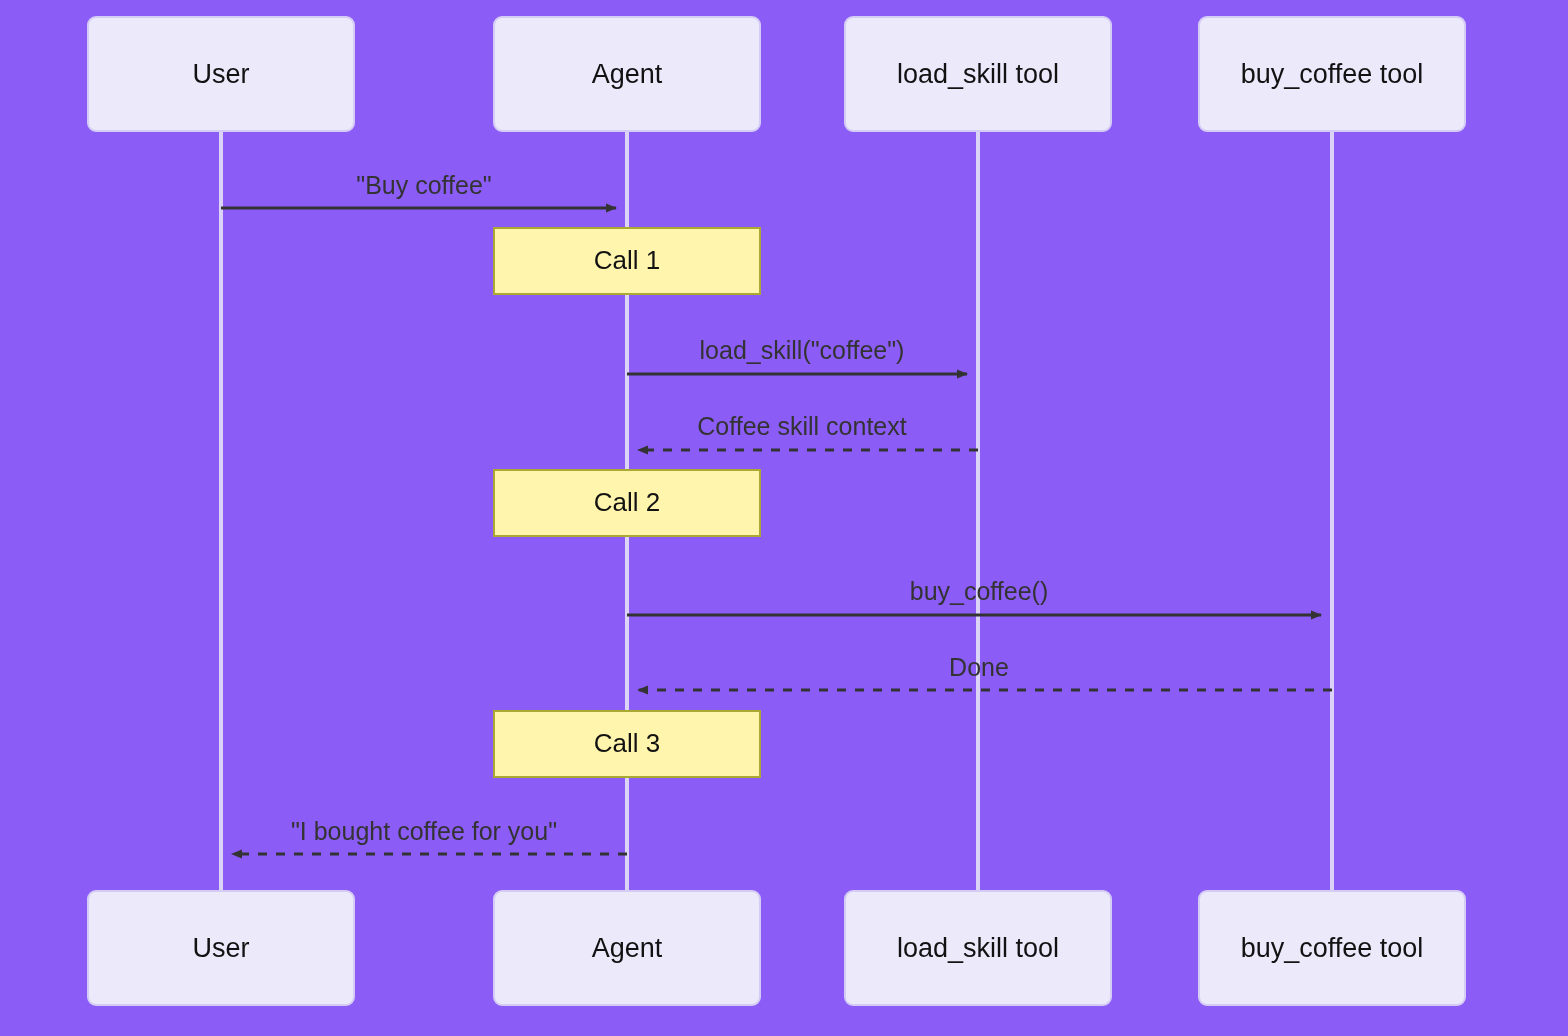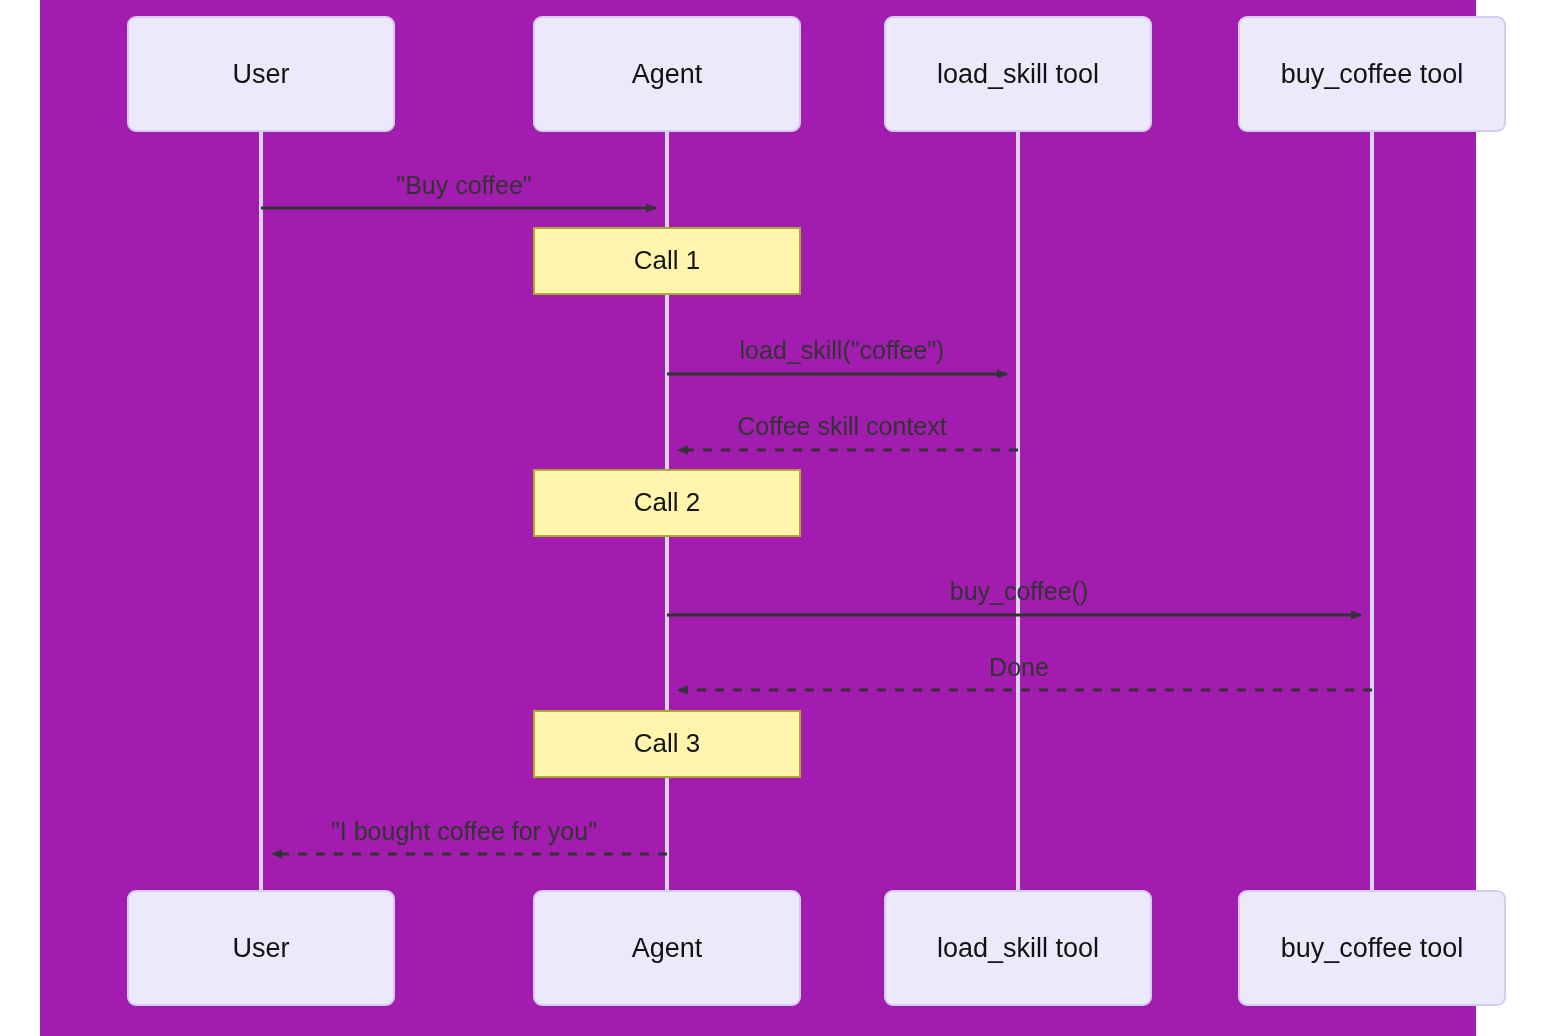--- a/index.html
+++ b/index.html
@@ -8,24 +8,23 @@
     background: #ffffff;
   }
   body {
     width: 1568px;
     height: 1036px;
     font-family: "Liberation Sans", sans-serif;
     overflow: hidden;
   }
   #diagram-root {
     position: relative;
-    width: 1436px;
+    width: 1568px;
     height: 1036px;
-    background: #a21caf;
-    margin-left: 40px;
+    background: #8b5cf6;
   }
   svg#seq {
     display: block;
     width: 1568px;
     height: 1036px;
   }
   .participant-box {
     fill: #ECE9FB;
     stroke: #D4CCF5;
     stroke-width: 2;

